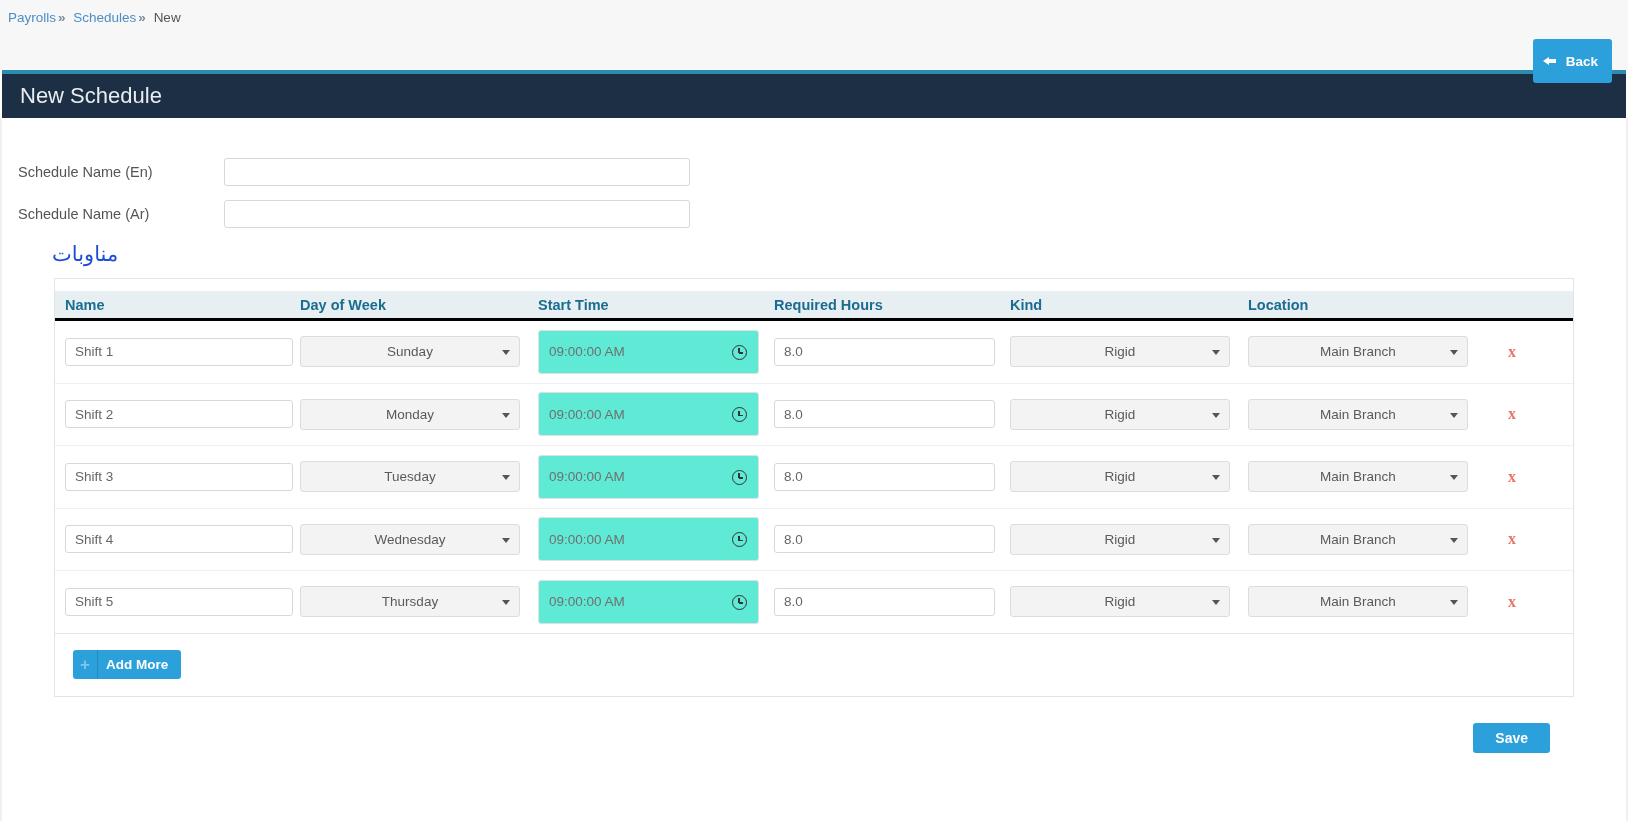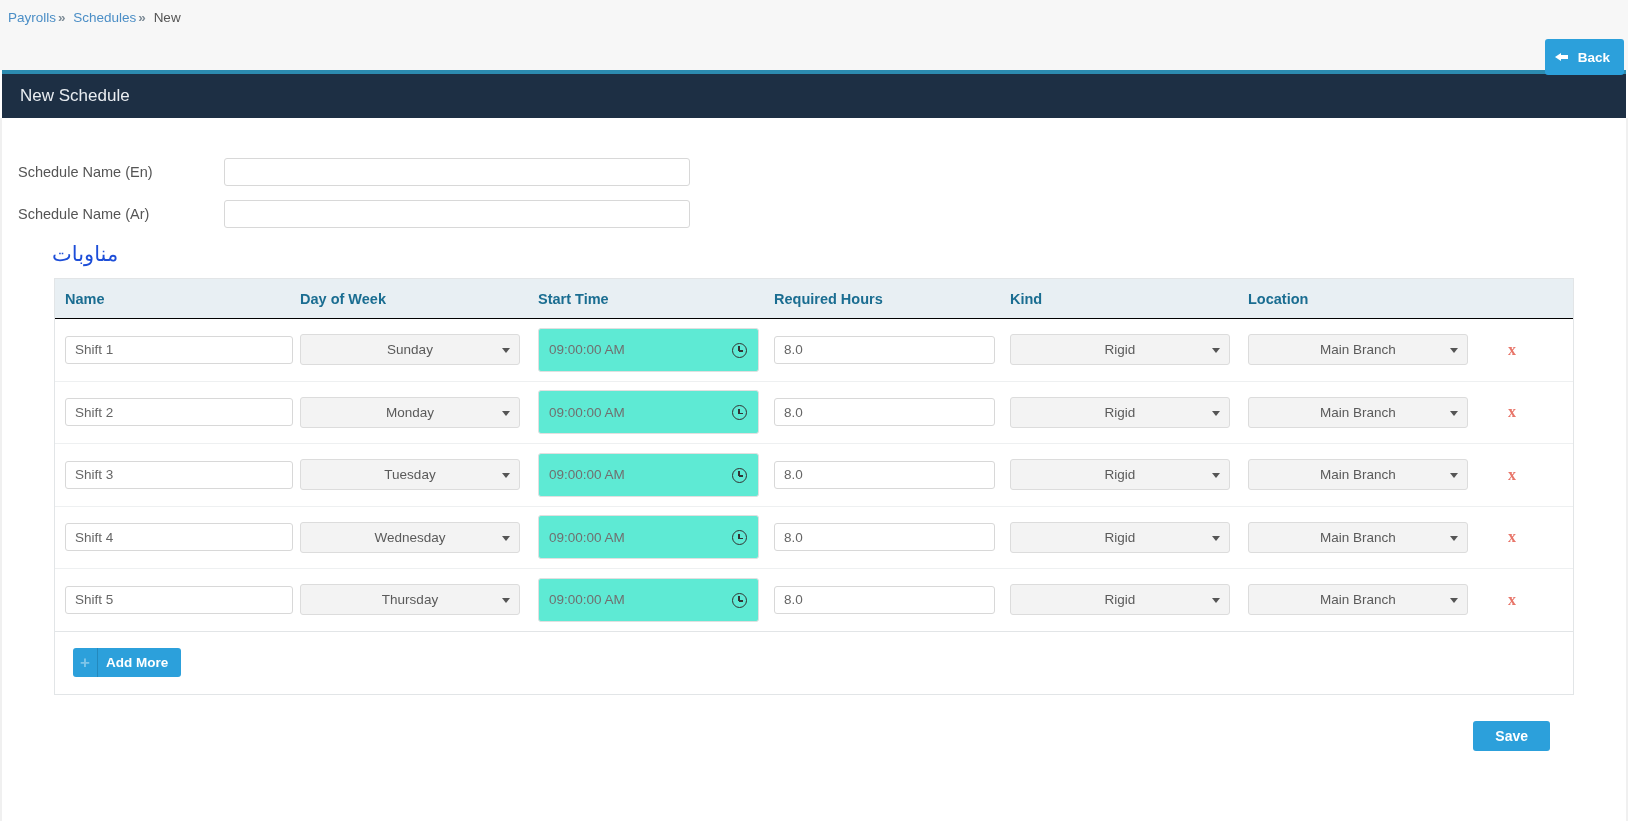--- a/index.html
+++ b/index.html
@@ -41,22 +41,22 @@
     border: none;
     border-radius: 3px;
     color: #fff;
     font-size: 13.5px;
     font-weight: bold;
     cursor: pointer;
     font-family: "Liberation Sans", sans-serif;
   }
   .btn-back {
     position: absolute;
-    right: 4px; top: 3px;
-    height: 36px;
+    right: 16px; top: 3px;
+    height: 44px;
     padding: 0 14px 0 10px;
     background: #2ca0db;
     gap: 9px;
   }
   .arrow-left {
     display: inline-block;
     width: 14px; height: 14px;
     position: relative;
   }
   .arrow-left::before {
@@ -82,21 +82,21 @@
   .panel-head {
     background: #1d2f44;
     height: 44px;
     display: flex;
     align-items: center;
     padding-left: 18px;
     margin: 0 2px;
   }
   .panel-title {
     color: #e9edf1;
-    font-size: 17px;
+    font-size: 22px;
     font-weight: normal;
   }
   .panel-body {
     background: #fff;
     border-left: 2px solid #f0f0f0;
     border-right: 2px solid #f0f0f0;
     border-bottom: 2px solid #e8e8e8;
     height: 705px;
     padding: 40px 0 0 0;
   }
@@ -138,22 +138,23 @@
   
   .table-wrap {
     margin: 0 52px 0 52px;
     border: 1px solid #e2e5e7;
     background: #fff;
   }
   .thead {
     background: #e8eff3;
     display: flex;
     align-items: center;
-    height: 40px;
-    border-bottom: 1px solid #000000;
+    height: 30px;
+    border-bottom: 3px solid #000000;
+    margin-top: 12px;
   }
   .th {
     color: #1a6d91;
     font-size: 14.5px;
     font-weight: bold;
   }
   .trow {
     display: flex;
     align-items: center;
     height: 62.5px;

